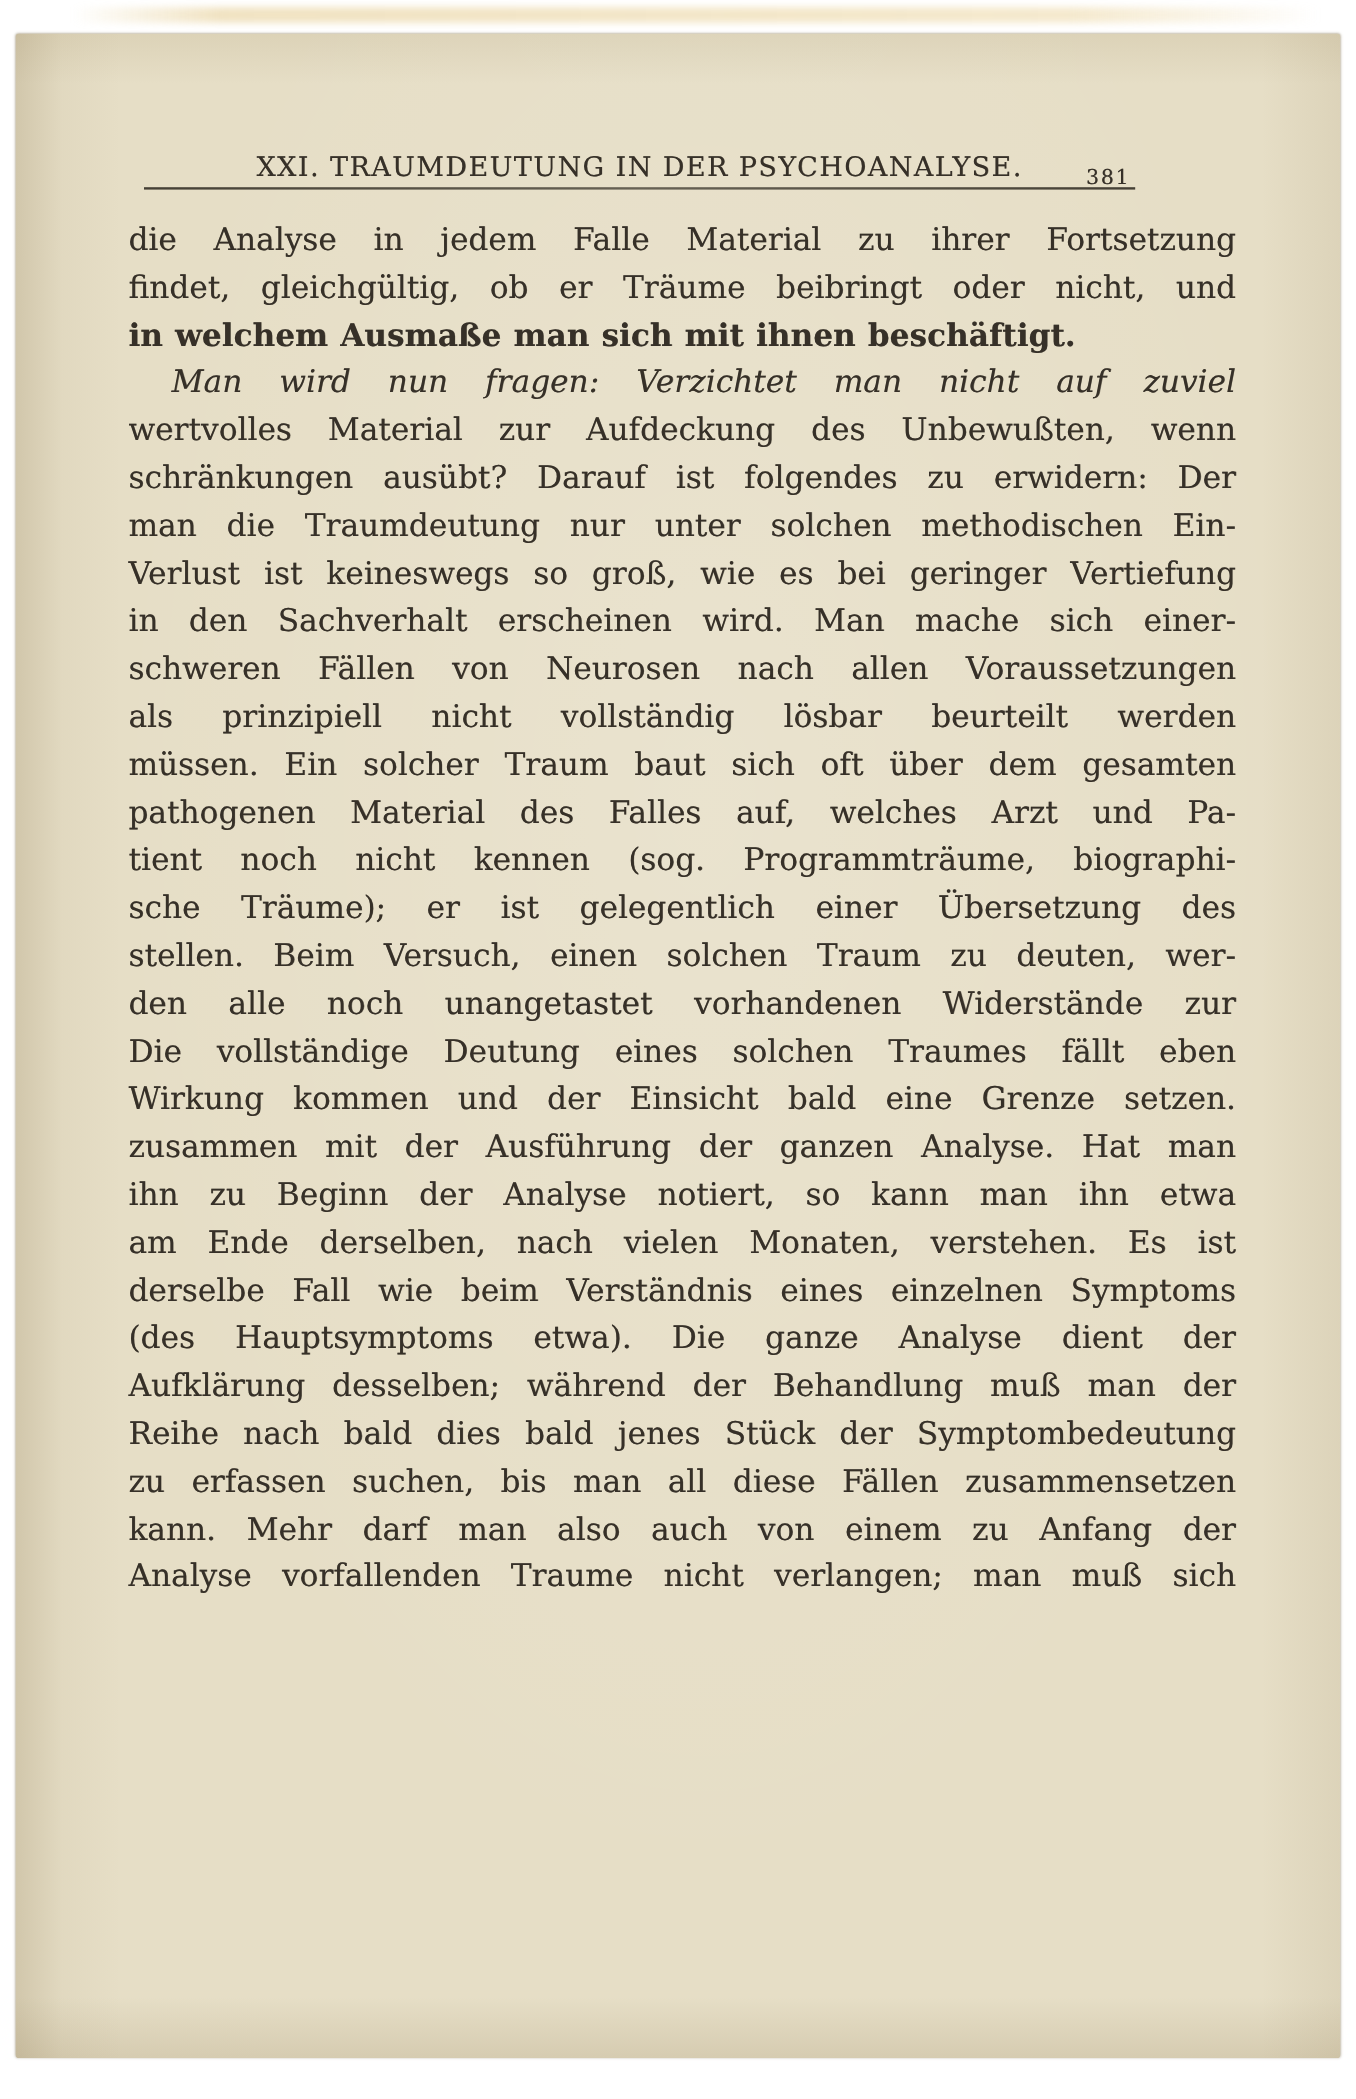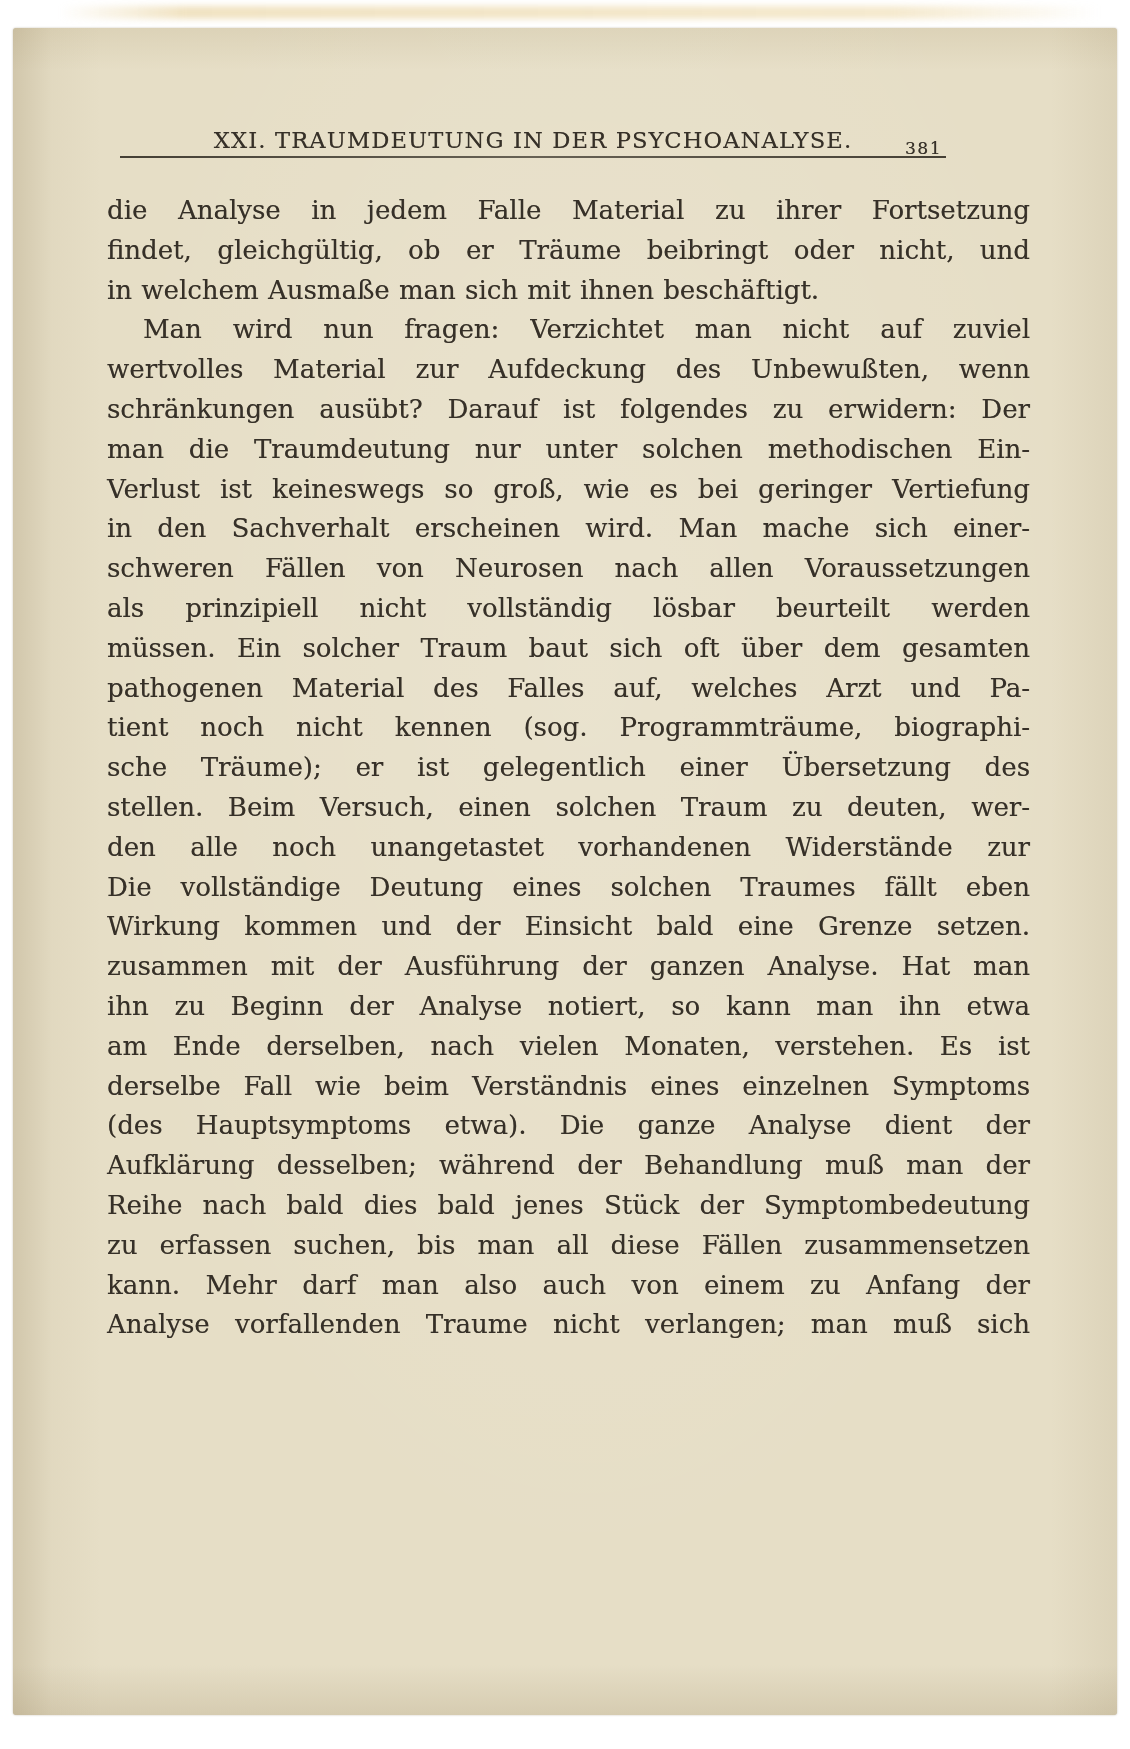--- a/index.html
+++ b/index.html
@@ -52,33 +52,33 @@
     font-size: 17px; letter-spacing: 1.5px;
     text-shadow: 0.25px 0 0 rgba(45,40,30,0.55);
   }
   .header-rule {
     position: absolute; left: 107px; top: 128px; width: 826px; height: 2px;
     background: linear-gradient(to right,
       rgba(60,55,45,0.95), rgba(60,55,45,0.75) 50%, rgba(60,55,45,0.95));
   }
 
   .text-block {
-    position: absolute; left: 94px; top: 163px; width: 923px;
+    position: absolute; left: 94px; top: 153px; width: 923px;
     font-size: 26px; line-height: 39.8px;
     text-shadow: 0.25px 0 0 rgba(45,40,30,0.5);
   }
   .line {
     height: 39.8px;
     text-align: justify;
     text-align-last: justify;
     white-space: normal;
     word-spacing: 1px;
   }
-  .line.rag { text-align-last: left; }
-  .line.indent { text-indent: 36px; }
+  .line.rag { text-align-last: left; font-weight: bold; }
+  .line.indent { text-indent: 36px; font-style: italic; }
 </style>
 </head>
 <body>
 
 <div class="stage">
   <div class="top-smear"></div>
 
   <div class="scan">
     <div class="header-band">
       <div class="running-head">XXI. TRAUMDEUTUNG IN DER PSYCHOANALYSE.</div>

